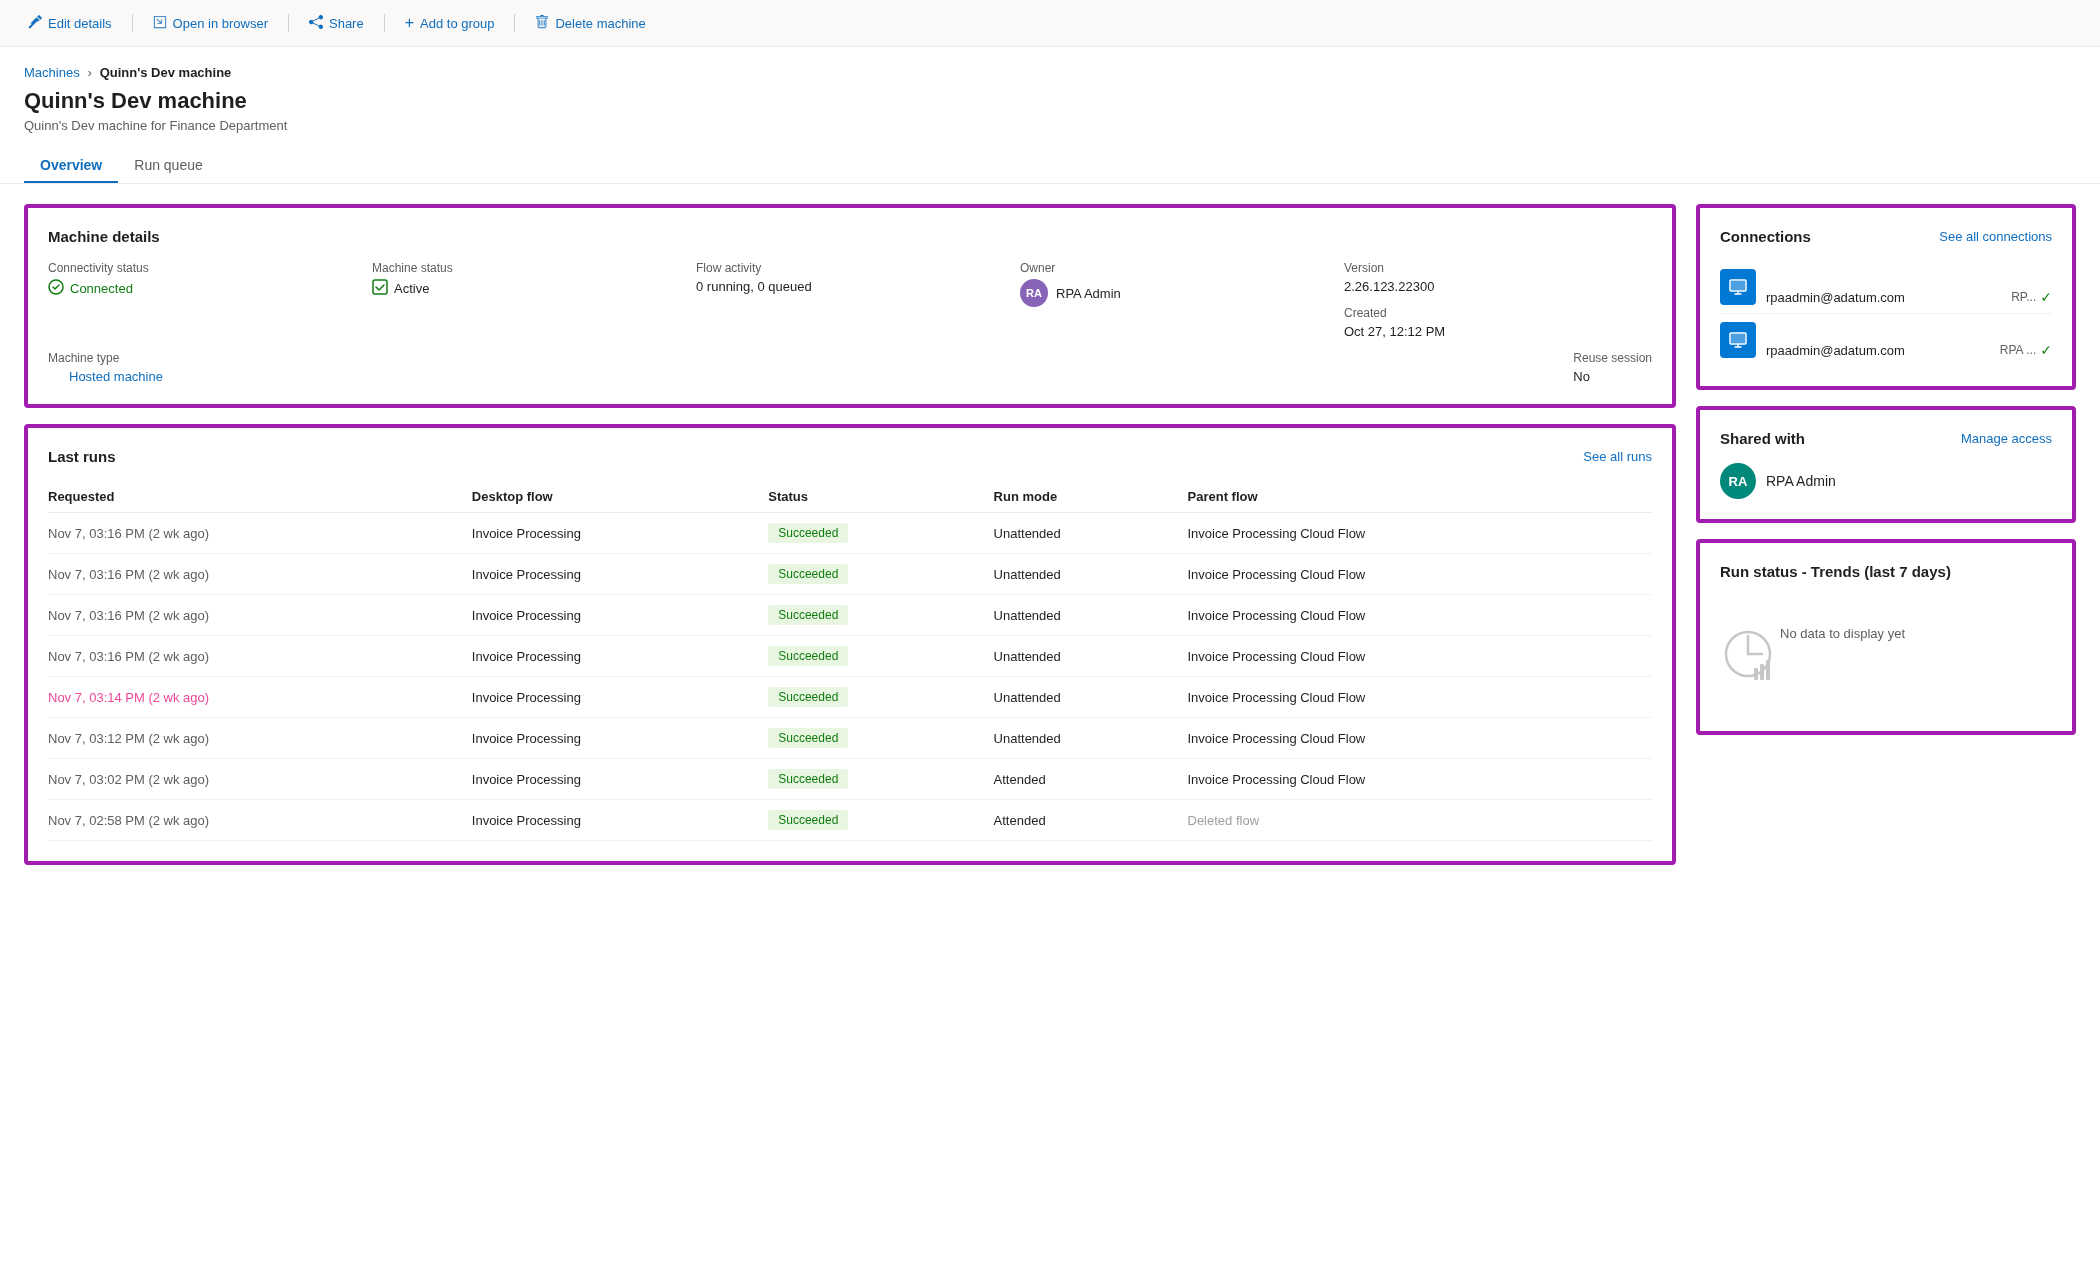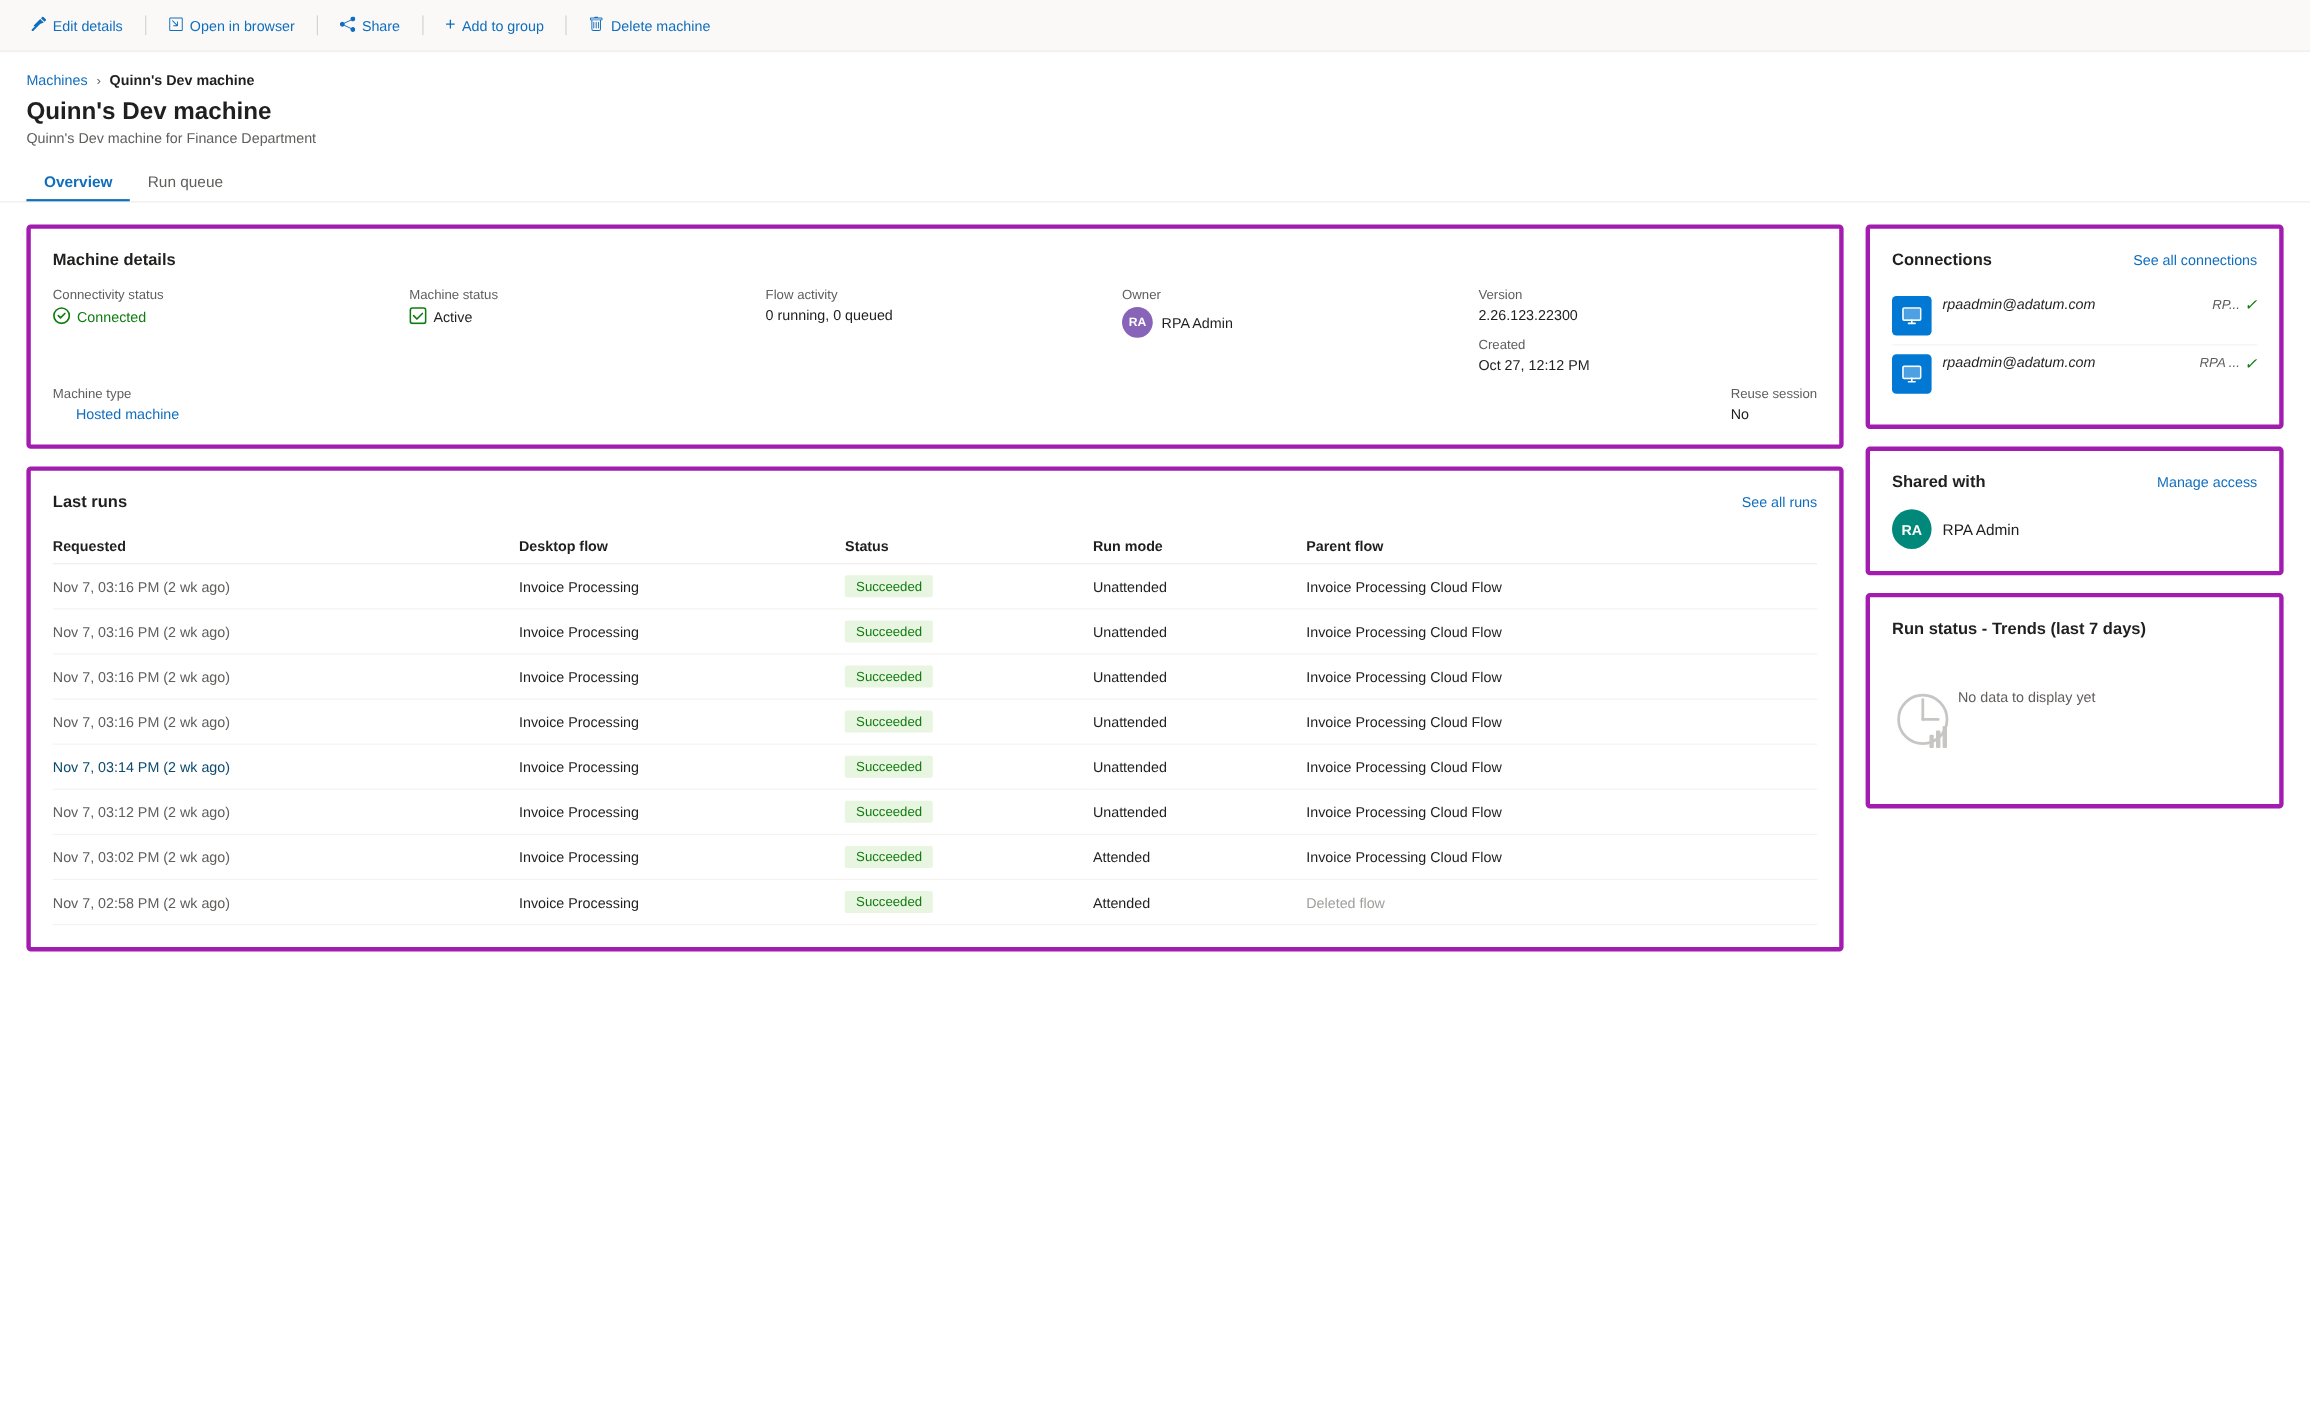--- a/index.html
+++ b/index.html
@@ -78,21 +78,21 @@
     .runs-table td { padding: 10px 12px 10px 0; font-size: 13px; border-bottom: 1px solid #f3f2f1; vertical-align: middle; }
     .status-badge {
       display: inline-block; padding: 3px 10px; border-radius: 2px;
       font-size: 12px; font-weight: 500;
     }
     .status-succeeded { background: #e8f5e0; color: #107c10; }
     .deleted-flow { color: #a19f9d; }
 
     
     .conn-header { display: flex; justify-content: space-between; align-items: center; margin-bottom: 16px; }
-    .conn-item { display: flex; align-items: flex-start; gap: 10px; padding: 8px 0; border-bottom: 1px solid #f3f2f1; font-style: italic; }
+    .conn-item { display: flex; align-items: flex-end; gap: 10px; padding: 8px 0; border-bottom: 1px solid #f3f2f1; }
     .conn-icon {
       width: 36px; height: 36px; background: #0078d4;
       border-radius: 4px; display: flex; align-items: center; justify-content: center;
     }
     .conn-info { flex: 1; font-size: 13px; }
     .conn-status { display: flex; align-items: center; gap: 4px; font-size: 12px; color: #605e5c; }
     .check-green { color: #107c10; font-size: 14px; }
 
     
     .shared-header { display: flex; justify-content: space-between; align-items: center; margin-bottom: 16px; }
@@ -296,21 +296,21 @@
             <tr>
         <td style="color:#605e5c;">Nov 7, 03:16 PM (2 wk ago)</td>
         <td>Invoice Processing</td>
         <td>
           <span class="status-badge status-succeeded">Succeeded</span>
         </td>
         <td>Unattended</td>
         <td>Invoice Processing Cloud Flow</td>
       </tr>
             <tr>
-        <td style="color:#0c4a6e;">Nov 7, 03:14 PM (2 wk ago)</td>
+        <td style="color:#ec4899;">Nov 7, 03:14 PM (2 wk ago)</td>
         <td>Invoice Processing</td>
         <td>
           <span class="status-badge status-succeeded">Succeeded</span>
         </td>
         <td>Unattended</td>
         <td>Invoice Processing Cloud Flow</td>
       </tr>
             <tr>
         <td style="color:#605e5c;">Nov 7, 03:12 PM (2 wk ago)</td>
         <td>Invoice Processing</td>

